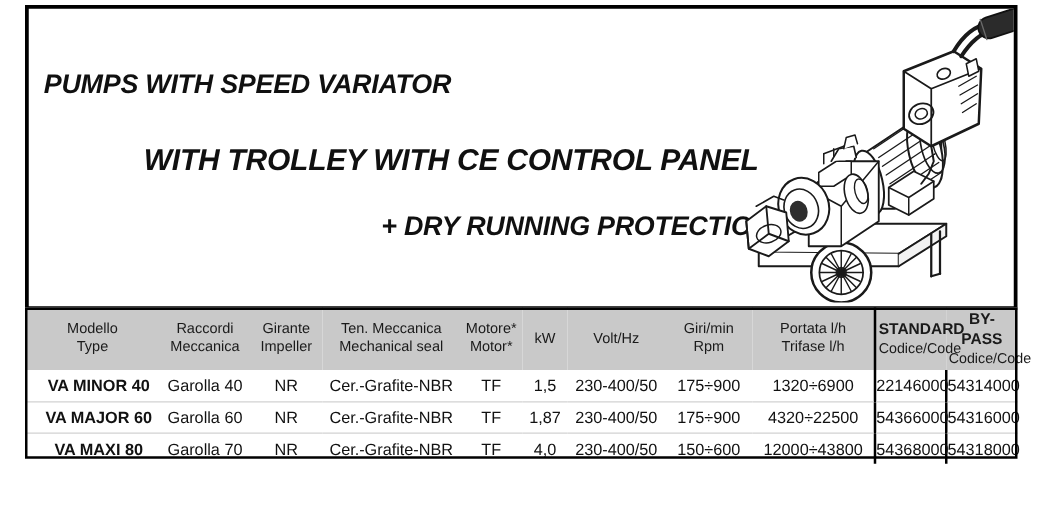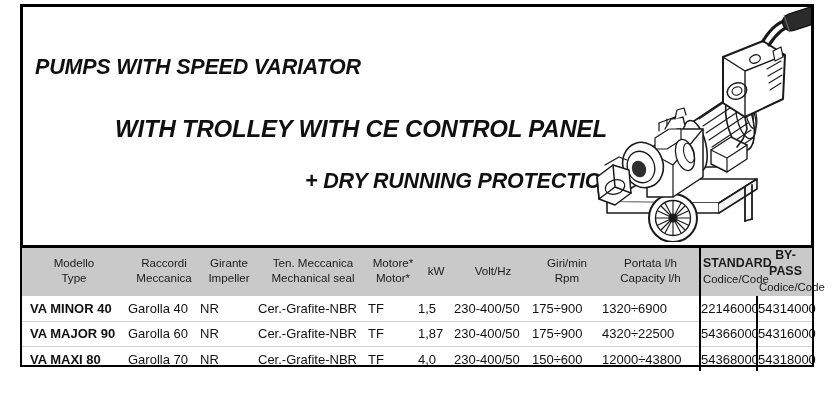--- a/index.html
+++ b/index.html
@@ -109,21 +109,21 @@
   th.h-code .code-sub {
     display: block;
     font-size: 11.4px;
   }
   .hd-l1, .hd-l2 { display: block; }
 
   
   .spec-table tbody td {
     height: 25px;
     font-size: 13px;
-    text-align: left;
+    text-align: center;
     color: #111111;
     background: #ffffff;
     border-top: 1px solid #d2d2d2;
     box-sizing: border-box;
   }
   .spec-table tbody tr:first-child td {
     border-top: none;
   }
   td.c-model {
     text-align: left;
@@ -315,21 +315,21 @@
         </th>
         <th>
           <span class="hd-l1">Volt/Hz</span>
         </th>
         <th>
           <span class="hd-l1">Giri/min</span>
           <span class="hd-l2">Rpm</span>
         </th>
         <th>
           <span class="hd-l1">Portata l/h</span>
-          <span class="hd-l2">Capacity l/h</span>
+          <span class="hd-l2">Trifase l/h</span>
         </th>
         <th class="h-code first-code">
           <span class="code-top">STANDARD</span>
           <span class="code-sub">Codice/Code</span>
         </th>
         <th class="h-code">
           <span class="code-top">BY-PASS</span>
           <span class="code-sub">Codice/Code</span>
         </th>
       </tr>
@@ -342,21 +342,21 @@
         <td>Cer.-Grafite-NBR</td>
         <td>TF</td>
         <td>1,5</td>
         <td>230-400/50</td>
         <td>175÷900</td>
         <td>1320÷6900</td>
         <td class="c-code first-code">22146000</td>
         <td class="c-code">54314000</td>
       </tr>
       <tr>
-        <td class="c-model">VA MAJOR 90</td>
+        <td class="c-model">VA MAJOR 60</td>
         <td>Garolla 60</td>
         <td>NR</td>
         <td>Cer.-Grafite-NBR</td>
         <td>TF</td>
         <td>1,87</td>
         <td>230-400/50</td>
         <td>175÷900</td>
         <td>4320÷22500</td>
         <td class="c-code first-code">54366000</td>
         <td class="c-code">54316000</td>

